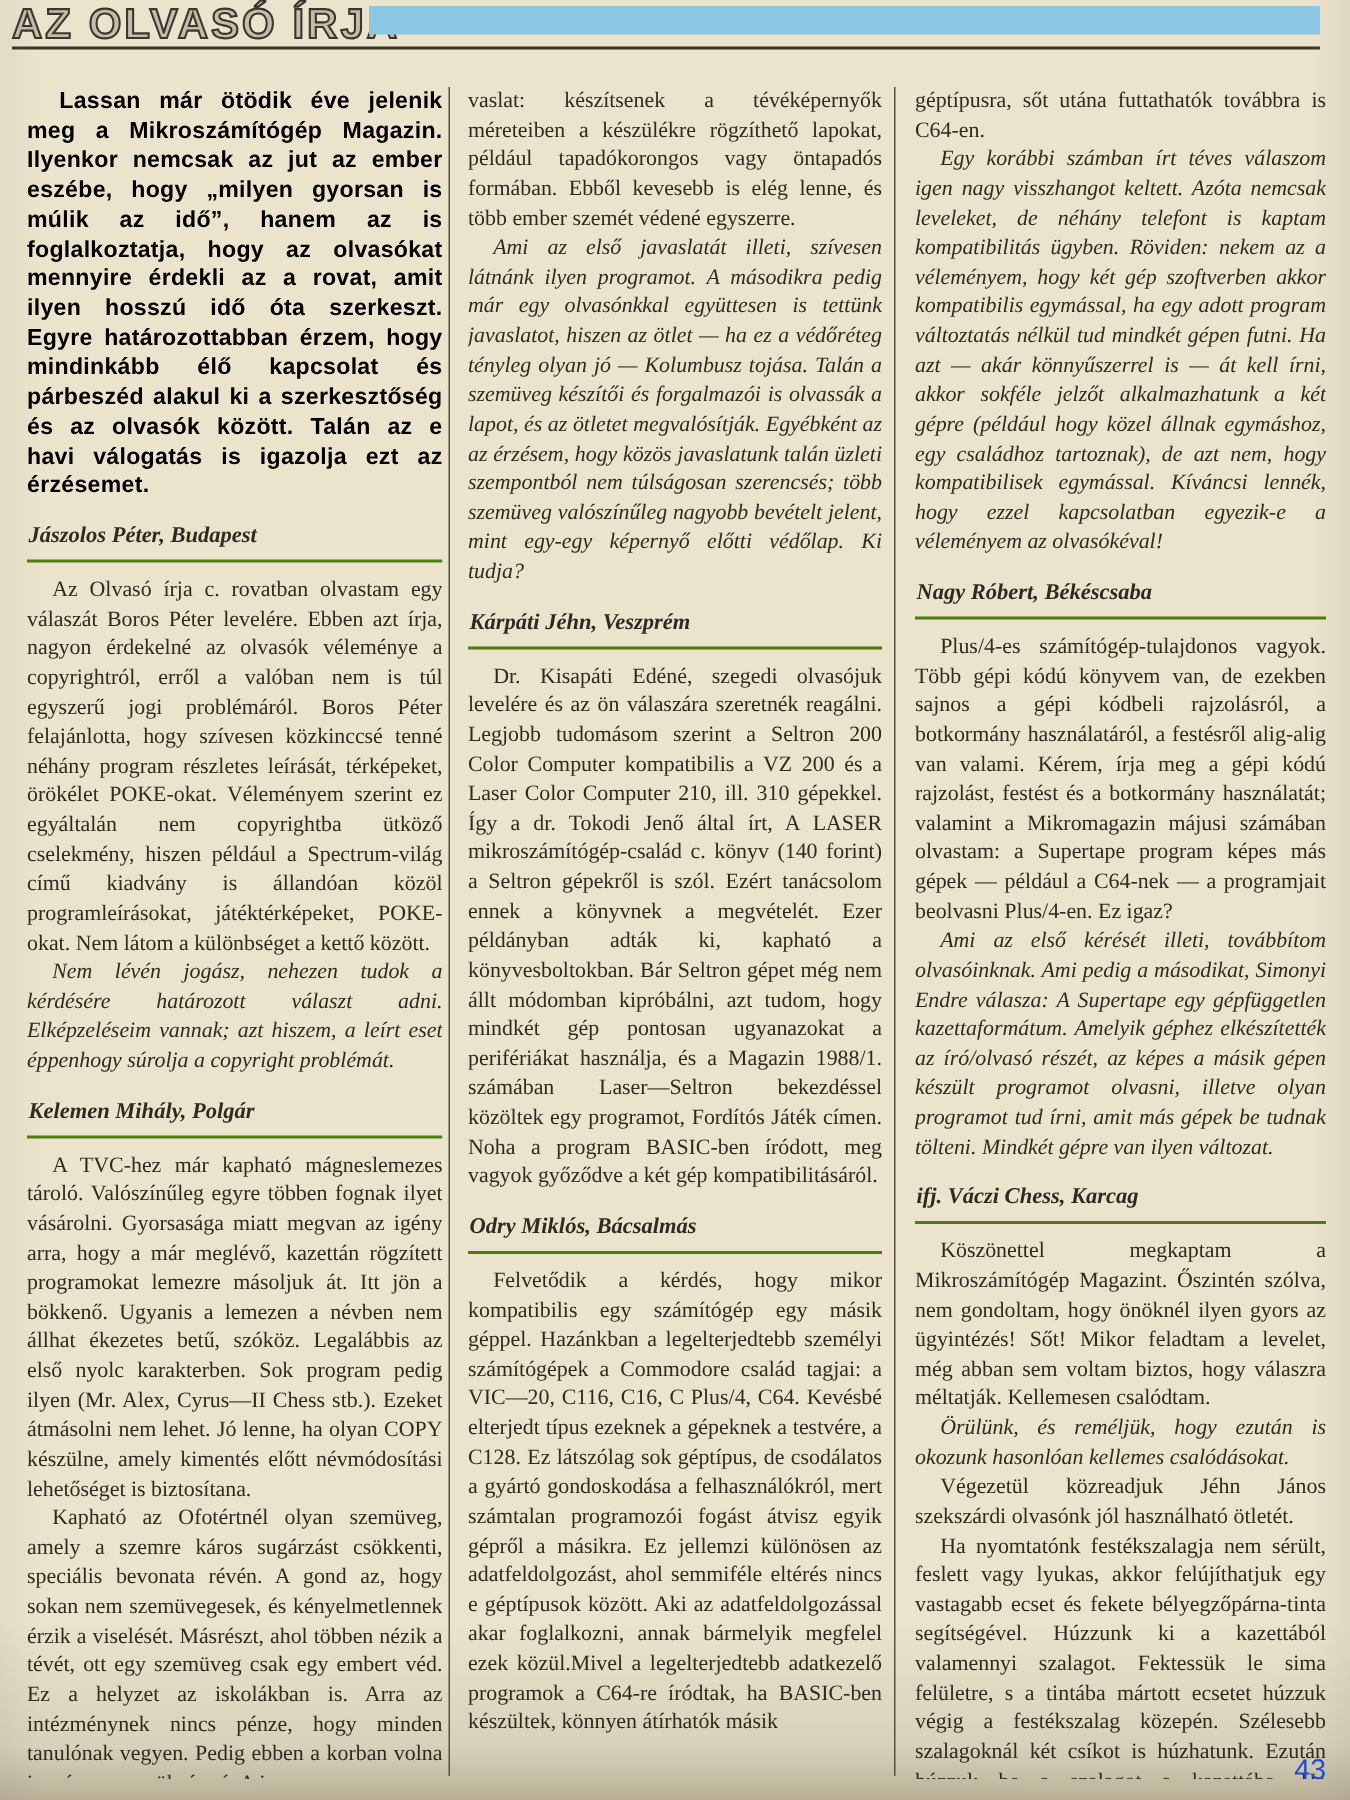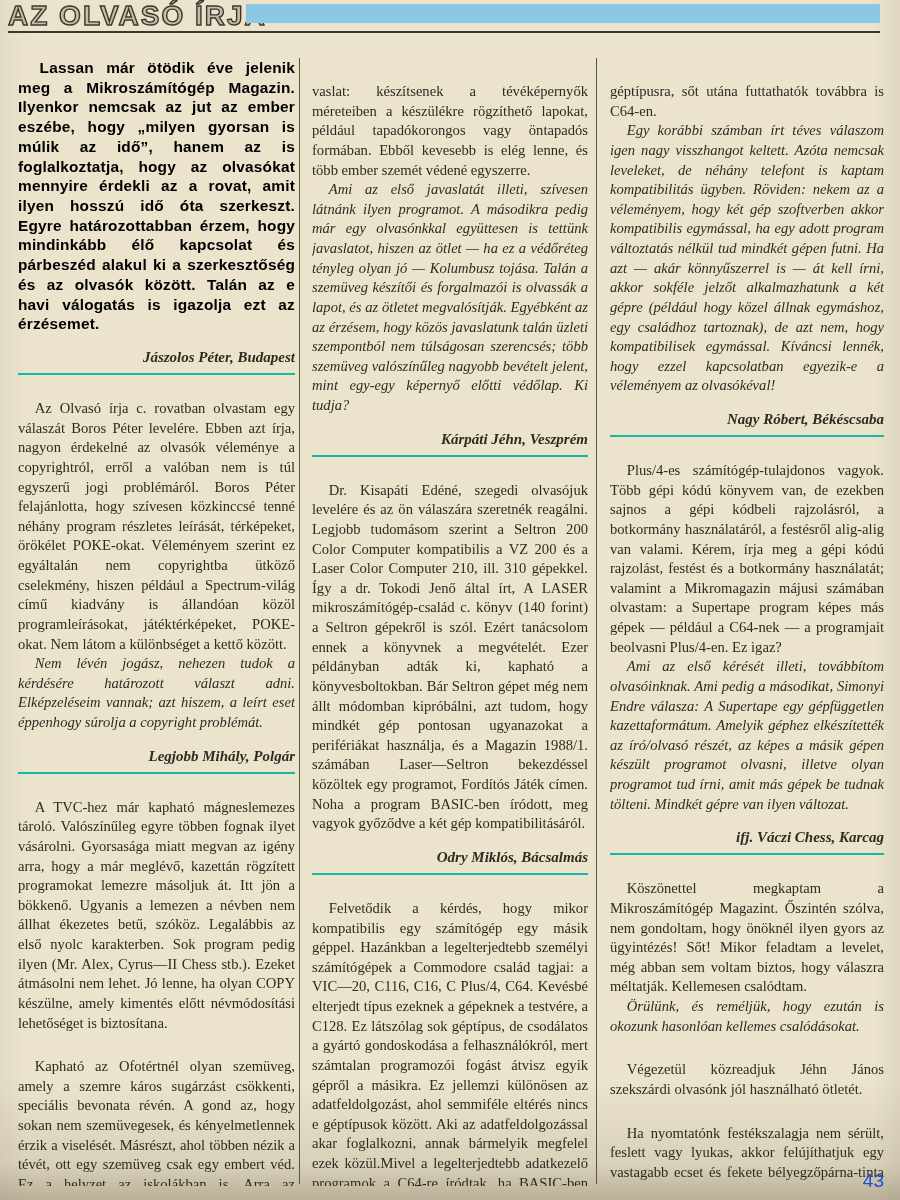--- a/index.html
+++ b/index.html
@@ -29,26 +29,26 @@
   .col3 { left:610px; width:274px; }
   .vsep { position:absolute; top:58px; width:1px; height:1126px; background:#57513f; }
   .vsep1 { left:299px; } .vsep2 { left:596px; }
 
   p { margin:0; }
   .intro {
     font-family:"Liberation Sans", sans-serif; font-weight:bold;
     font-size:15.4px; line-height:1.28; letter-spacing:.2px; word-spacing:1.5px;
     text-indent:1.4em; color:#000000; margin-bottom:4px;
   }
-  .bodyp  { font-size:14.6px; line-height:1.345; text-indent:1.15em;margin-top:24px; }
+  .bodyp  { font-size:14.6px; line-height:1.345; text-indent:1.15em; }
   .cont   { text-indent:0; }
   .reply  { font-size:14.6px; line-height:1.345; text-indent:1.15em; font-style:italic; }
   .sig {
-    font-size:15px; font-weight:bold; font-style:italic; text-align:right;
-    margin-top:15px; padding:0 0 7px 1px; border-bottom:2px solid #14b8a6;
+    font-size:15px; font-weight:bold; font-style:italic; text-align:left;
+    margin-top:15px; padding:0 0 7px 1px; border-bottom:2px solid #4d7c0f;
     margin-bottom:9px;
   }
   .page-number {
     position:absolute; right:16px; bottom:8px;
     font-family:"Liberation Sans", sans-serif; font-size:19px; color:#1d4ed8;
   }
 </style>
 </head>
 <body style="background-color: rgb(235, 227, 204);">
 
@@ -59,21 +59,21 @@
 </div>
 
 <div class="vsep vsep1"></div>
 <div class="vsep vsep2"></div>
 
 <div class="col col1" id="col-0">
     <p class="intro">Lassan már ötödik éve jelenik meg a Mikroszámítógép Magazin. Ilyenkor nemcsak az jut az ember eszébe, hogy „milyen gyorsan is múlik az idő”, hanem az is foglalkoztatja, hogy az olvasókat mennyire érdekli az a rovat, amit ilyen hosszú idő óta szerkeszt. Egyre határozottabban érzem, hogy mindinkább élő kapcsolat és párbeszéd alakul ki a szerkesztőség és az olvasók között. Talán az e havi válogatás is igazolja ezt az érzésemet.</p>
     <h3 class="sig">Jászolos Péter, Budapest</h3>
     <p class="bodyp">Az Olvasó írja c. rovatban olvastam egy válaszát Boros Péter levelére. Ebben azt írja, nagyon érdekelné az olvasók véleménye a copyrightról, erről a valóban nem is túl egyszerű jogi problémáról. Boros Péter felajánlotta, hogy szívesen közkinccsé tenné néhány program részletes leírását, térképeket, örökélet POKE-okat. Véleményem szerint ez egyáltalán nem copyrightba ütköző cselekmény, hiszen például a Spectrum-világ című kiadvány is állandóan közöl programleírásokat, játéktérképeket, POKE-okat. Nem látom a különbséget a kettő között.</p>
     <p class="reply">Nem lévén jogász, nehezen tudok a kérdésére határozott választ adni. Elképzeléseim vannak; azt hiszem, a leírt eset éppenhogy súrolja a copyright problémát.</p>
-    <h3 class="sig">Legjobb Mihály, Polgár</h3>
+    <h3 class="sig">Kelemen Mihály, Polgár</h3>
     <p class="bodyp">A TVC-hez már kapható mágneslemezes tároló. Valószínűleg egyre többen fognak ilyet vásárolni. Gyorsasága miatt megvan az igény arra, hogy a már meglévő, kazettán rögzített programokat lemezre másoljuk át. Itt jön a bökkenő. Ugyanis a lemezen a névben nem állhat ékezetes betű, szóköz. Legalábbis az első nyolc karakterben. Sok program pedig ilyen (Mr. Alex, Cyrus—II Chess stb.). Ezeket átmásolni nem lehet. Jó lenne, ha olyan COPY készülne, amely kimentés előtt névmódosítási lehetőséget is biztosítana.</p>
     <p class="bodyp">Kapható az Ofotértnél olyan szemüveg, amely a szemre káros sugárzást csökkenti, speciális bevonata révén. A gond az, hogy sokan nem szemüvegesek, és kényelmetlennek érzik a viselését. Másrészt, ahol többen nézik a tévét, ott egy szemüveg csak egy embert véd. Ez a helyzet az iskolákban is. Arra az intézménynek nincs pénze, hogy minden tanulónak vegyen. Pedig ebben a korban volna igazán nagy szükség rá. A ja-</p>
   </div>
 <div class="col col2" id="col-1">
     <p class="bodyp cont">vaslat: készítsenek a tévéképernyők méreteiben a készülékre rögzíthető lapokat, például tapadókorongos vagy öntapadós formában. Ebből kevesebb is elég lenne, és több ember szemét védené egyszerre.</p>
     <p class="reply">Ami az első javaslatát illeti, szívesen látnánk ilyen programot. A másodikra pedig már egy olvasónkkal együttesen is tettünk javaslatot, hiszen az ötlet — ha ez a védőréteg tényleg olyan jó — Kolumbusz tojása. Talán a szemüveg készítői és forgalmazói is olvassák a lapot, és az ötletet megvalósítják. Egyébként az az érzésem, hogy közös javaslatunk talán üzleti szempontból nem túlságosan szerencsés; több szemüveg valószínűleg nagyobb bevételt jelent, mint egy-egy képernyő előtti védőlap. Ki tudja?</p>
     <h3 class="sig">Kárpáti Jéhn, Veszprém</h3>
     <p class="bodyp">Dr. Kisapáti Edéné, szegedi olvasójuk levelére és az ön válaszára szeretnék reagálni. Legjobb tudomásom szerint a Seltron 200 Color Computer kompatibilis a VZ 200 és a Laser Color Computer 210, ill. 310 gépekkel. Így a dr. Tokodi Jenő által írt, A LASER mikroszámítógép-család c. könyv (140 forint) a Seltron gépekről is szól. Ezért tanácsolom ennek a könyvnek a megvételét. Ezer példányban adták ki, kapható a könyvesboltokban. Bár Seltron gépet még nem állt módomban kipróbálni, azt tudom, hogy mindkét gép pontosan ugyanazokat a perifériákat használja, és a Magazin 1988/1. számában Laser—Seltron bekezdéssel közöltek egy programot, Fordítós Játék címen. Noha a program BASIC-ben íródott, meg vagyok győződve a két gép kompatibilitásáról.</p>
     <h3 class="sig">Odry Miklós, Bácsalmás</h3>
     <p class="bodyp">Felvetődik a kérdés, hogy mikor kompatibilis egy számítógép egy másik géppel. Hazánkban a legelterjedtebb személyi számítógépek a Commodore család tagjai: a VIC—20, C116, C16, C Plus/4, C64. Kevésbé elterjedt típus ezeknek a gépeknek a testvére, a C128. Ez látszólag sok géptípus, de csodálatos a gyártó gondoskodása a felhasználókról, mert számtalan programozói fogást átvisz egyik gépről a másikra. Ez jellemzi különösen az adatfeldolgozást, ahol semmiféle eltérés nincs e géptípusok között. Aki az adatfeldolgozással akar foglalkozni, annak bármelyik megfelel ezek közül.Mivel a legelterjedtebb adatkezelő programok a C64-re íródtak, ha BASIC-ben készültek, könnyen átírhatók másik</p>

